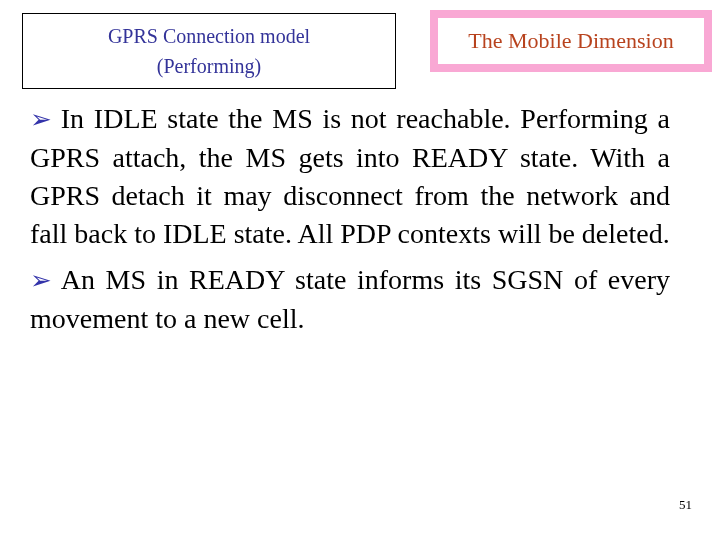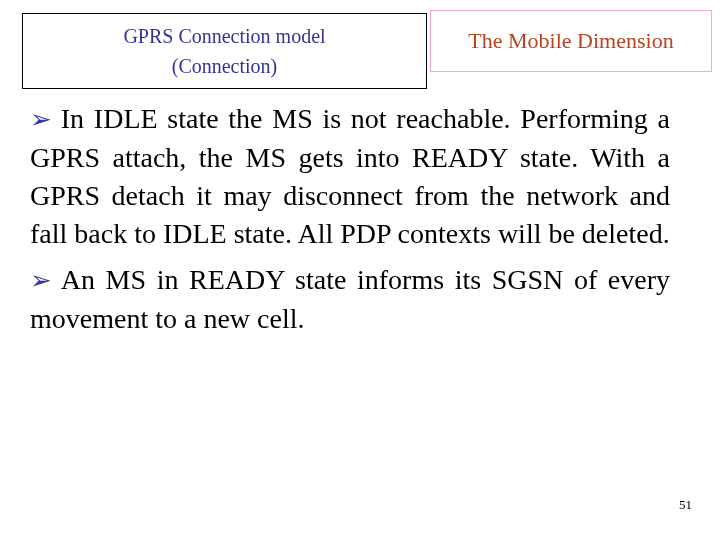--- a/index.html
+++ b/index.html
@@ -25,37 +25,37 @@
     display: flex;
     flex-direction: column;
     align-items: center;
     justify-content: center;
     text-align: center;
   }
 
   #topic-box {
     left: 22px;
     top: 13px;
-    width: 405px;
+    width: 374px;
     height: 76px;
     border: 1px solid #000000;
     color: #333399;
     font-size: 20px;
     line-height: 30px;
   }
   #topic-box .line {
     white-space: nowrap;
   }
 
   #section-box {
     left: 430px;
     top: 10px;
     width: 282px;
     height: 62px;
-    border: 1px solid #f9a8d4;
+    border: 8px solid #f9a8d4;
     color: #b8431e;
     font-size: 22px;
     line-height: 26px;
   }
 
   
   #body {
     position: absolute;
     left: 22px;
     top: 92px;
@@ -97,21 +97,21 @@
     margin-top: 16px;
   }
 </style>
 </head>
 <body>
 
 <div id="slide">
 
   <div id="topic-box" class="title-box">
     <div class="line">GPRS Connection model</div>
-    <div class="line">(Connection)</div>
+    <div class="line">(Performing)</div>
   </div>
 
   <div id="section-box" class="title-box">
     <div class="line">The Mobile Dimension</div>
   </div>
 
   <div id="body">
     <p class="bullet-para"><span class="arrow-bullet">➢</span><span class="bullet-gap"></span><span>In IDLE state the MS is not reachable. Performing a GPRS attach, the MS gets into READY state. With a GPRS detach it may disconnect from the network and fall back to IDLE state. All PDP contexts will be deleted.</span></p>
     <p class="bullet-para"><span class="arrow-bullet">➢</span><span class="bullet-gap"></span><span>An MS in READY state informs its SGSN of every movement to a new cell.</span></p>
   </div>

